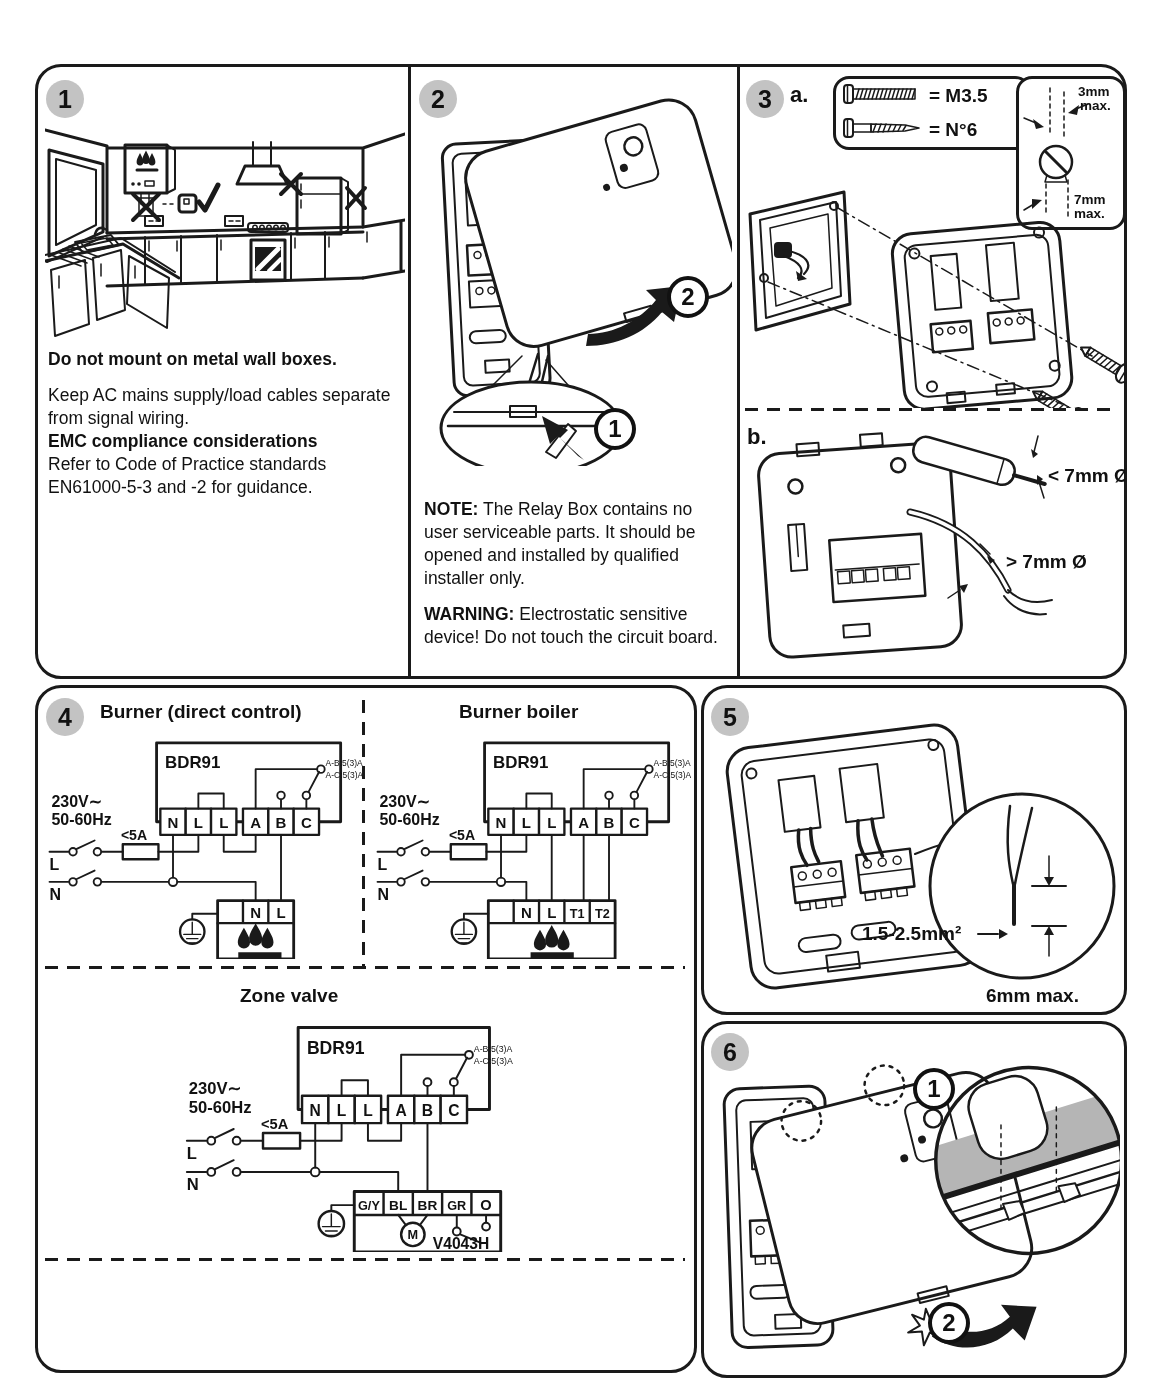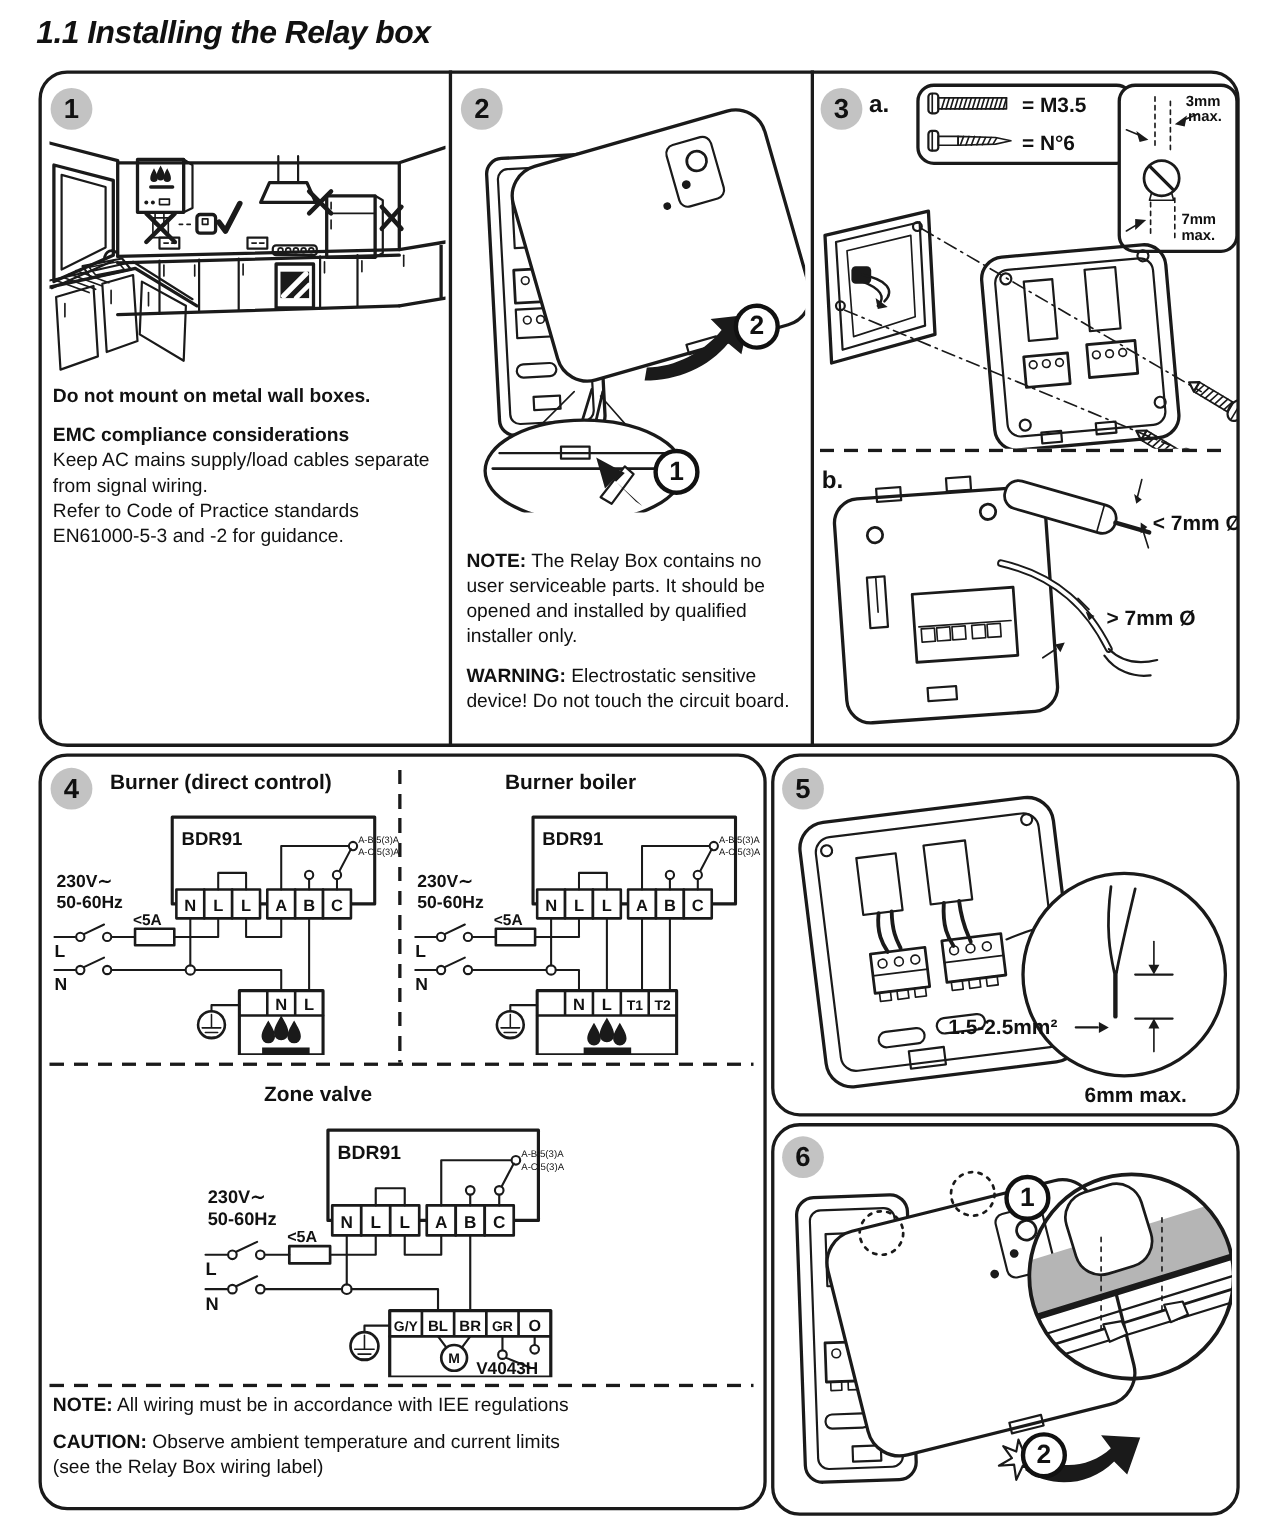--- a/index.html
+++ b/index.html
@@ -26,21 +26,20 @@
   svg text{fill:#111;stroke:none;font-family:"Liberation Sans",sans-serif;}
   svg .b{font-weight:bold;}
   svg .th{stroke-width:3;}
   svg .tn{stroke-width:1.5;}
 </style>
 </head>
 <body>
 
 <div id="page">
 
-  <div class="title" style="left:33px;top:14px;">1.1 Installing the Relay box</div>
 
   <div class="panel" style="left:35px;top:64px;width:1092px;height:615px;"></div>
   <div class="vline" style="left:408px;top:64px;height:615px;"></div>
   <div class="vline" style="left:737px;top:64px;height:615px;"></div>
 
   <div class="badge" style="left:46px;top:80px;">1</div>
   <svg class="abs" style="left:45px;top:128px;" width="360" height="218" viewBox="0 0 360 218">
 
     <path d="M62,20 H318 M318,20 V97 M318,20 L360,6 M62,18 V105 M62,18 L0,2" class="th"></path>
 
@@ -119,22 +118,22 @@
     </g>
     <path d="M6,127 l30,11 M12,124 l30,11 M18,121 l30,11 M24,118 l30,11" class="tn"></path>
     <polygon points="6,142 40,132 44,196 10,208"></polygon>
     <polygon points="48,130 76,122 80,182 52,192"></polygon>
     <path d="M14,148 V160 M56,136 V148" class="tn"></path>
     <polygon points="84,128 124,150 122,200 82,176"></polygon>
     <path d="M90,138 V150" class="tn"></path>
   </svg>
   <div class="t" style="left:48px;top:348px;width:354px;">
     <p style="font-weight:bold;">Do not mount on metal wall boxes.</p>
+    <p style="margin-bottom:0;">Keep AC mains supply/load cables separate from signal wiring.</p>
     <p style="margin-bottom:0;font-weight:bold;">EMC compliance considerations</p>
-    <p style="margin-bottom:0;">Keep AC mains supply/load cables separate from signal wiring.</p>
     <p>Refer to Code of Practice standards EN61000-5-3 and -2 for guidance.</p>
   </div>
 
   <div class="badge" style="left:419px;top:80px;">2</div>
   <svg class="abs" style="left:418px;top:84px;" width="314" height="382" viewBox="0 0 314 382">
     <g transform="rotate(-3 80 180)">
       <rect x="30" y="58" width="96" height="252" rx="14" class="th"></rect>
       <rect x="40" y="68" width="76" height="232" rx="9"></rect>
       <rect x="52" y="96" width="28" height="44"></rect>
       <rect x="50" y="160" width="44" height="30" style="stroke-width:2.5;"></rect>
@@ -503,25 +502,20 @@
       <text x="300" y="249" class="b" font-size="16">V4043H</text>
     </g>
     <g>
       <circle cx="196" cy="223" r="13" style="stroke-width:2.5;"></circle>
       <path d="M196,213 V226 M187,226 H205 M190,230.5 H202 M193,235 H199" class="tn"></path>
       <path d="M196,210 V204 H219.5"></path>
     </g>
   </svg>
 
   <div class="hdash" style="left:45px;top:1258px;width:640px;"></div>
-  <div class="t" style="left:48px;top:1266px;width:630px;">
-    <p style="margin-bottom:10px;"><b>NOTE:</b><span> All wiring must be in accordance with IEE regulations</span></p>
-    <p style="margin-bottom:0;"><b>CAUTION:</b><span> Observe ambient temperature and current limits</span></p>
-    <p>(see the Relay Box wiring label)</p>
-  </div>
 
   <div class="panel" style="left:701px;top:685px;width:426px;height:330px;"></div>
   <div class="badge" style="left:711px;top:698px;">5</div>
   <svg class="abs" style="left:710px;top:694px;" width="407" height="318" viewBox="0 0 407 318">
     <g transform="rotate(-7 140 160)">
       <rect x="28" y="42" width="232" height="242" rx="24" class="th"></rect>
       <rect x="42" y="56" width="204" height="214" rx="14"></rect>
       <rect x="78" y="78" width="36" height="52"></rect>
       <rect x="140" y="74" width="38" height="54"></rect>
       <path d="M92,130 C88,148 92,158 96,166 M104,130 C102,150 106,158 108,164 M152,128 C148,150 152,160 156,168 M166,128 C166,150 170,158 172,166" style="stroke-width:3.5;"></path>

